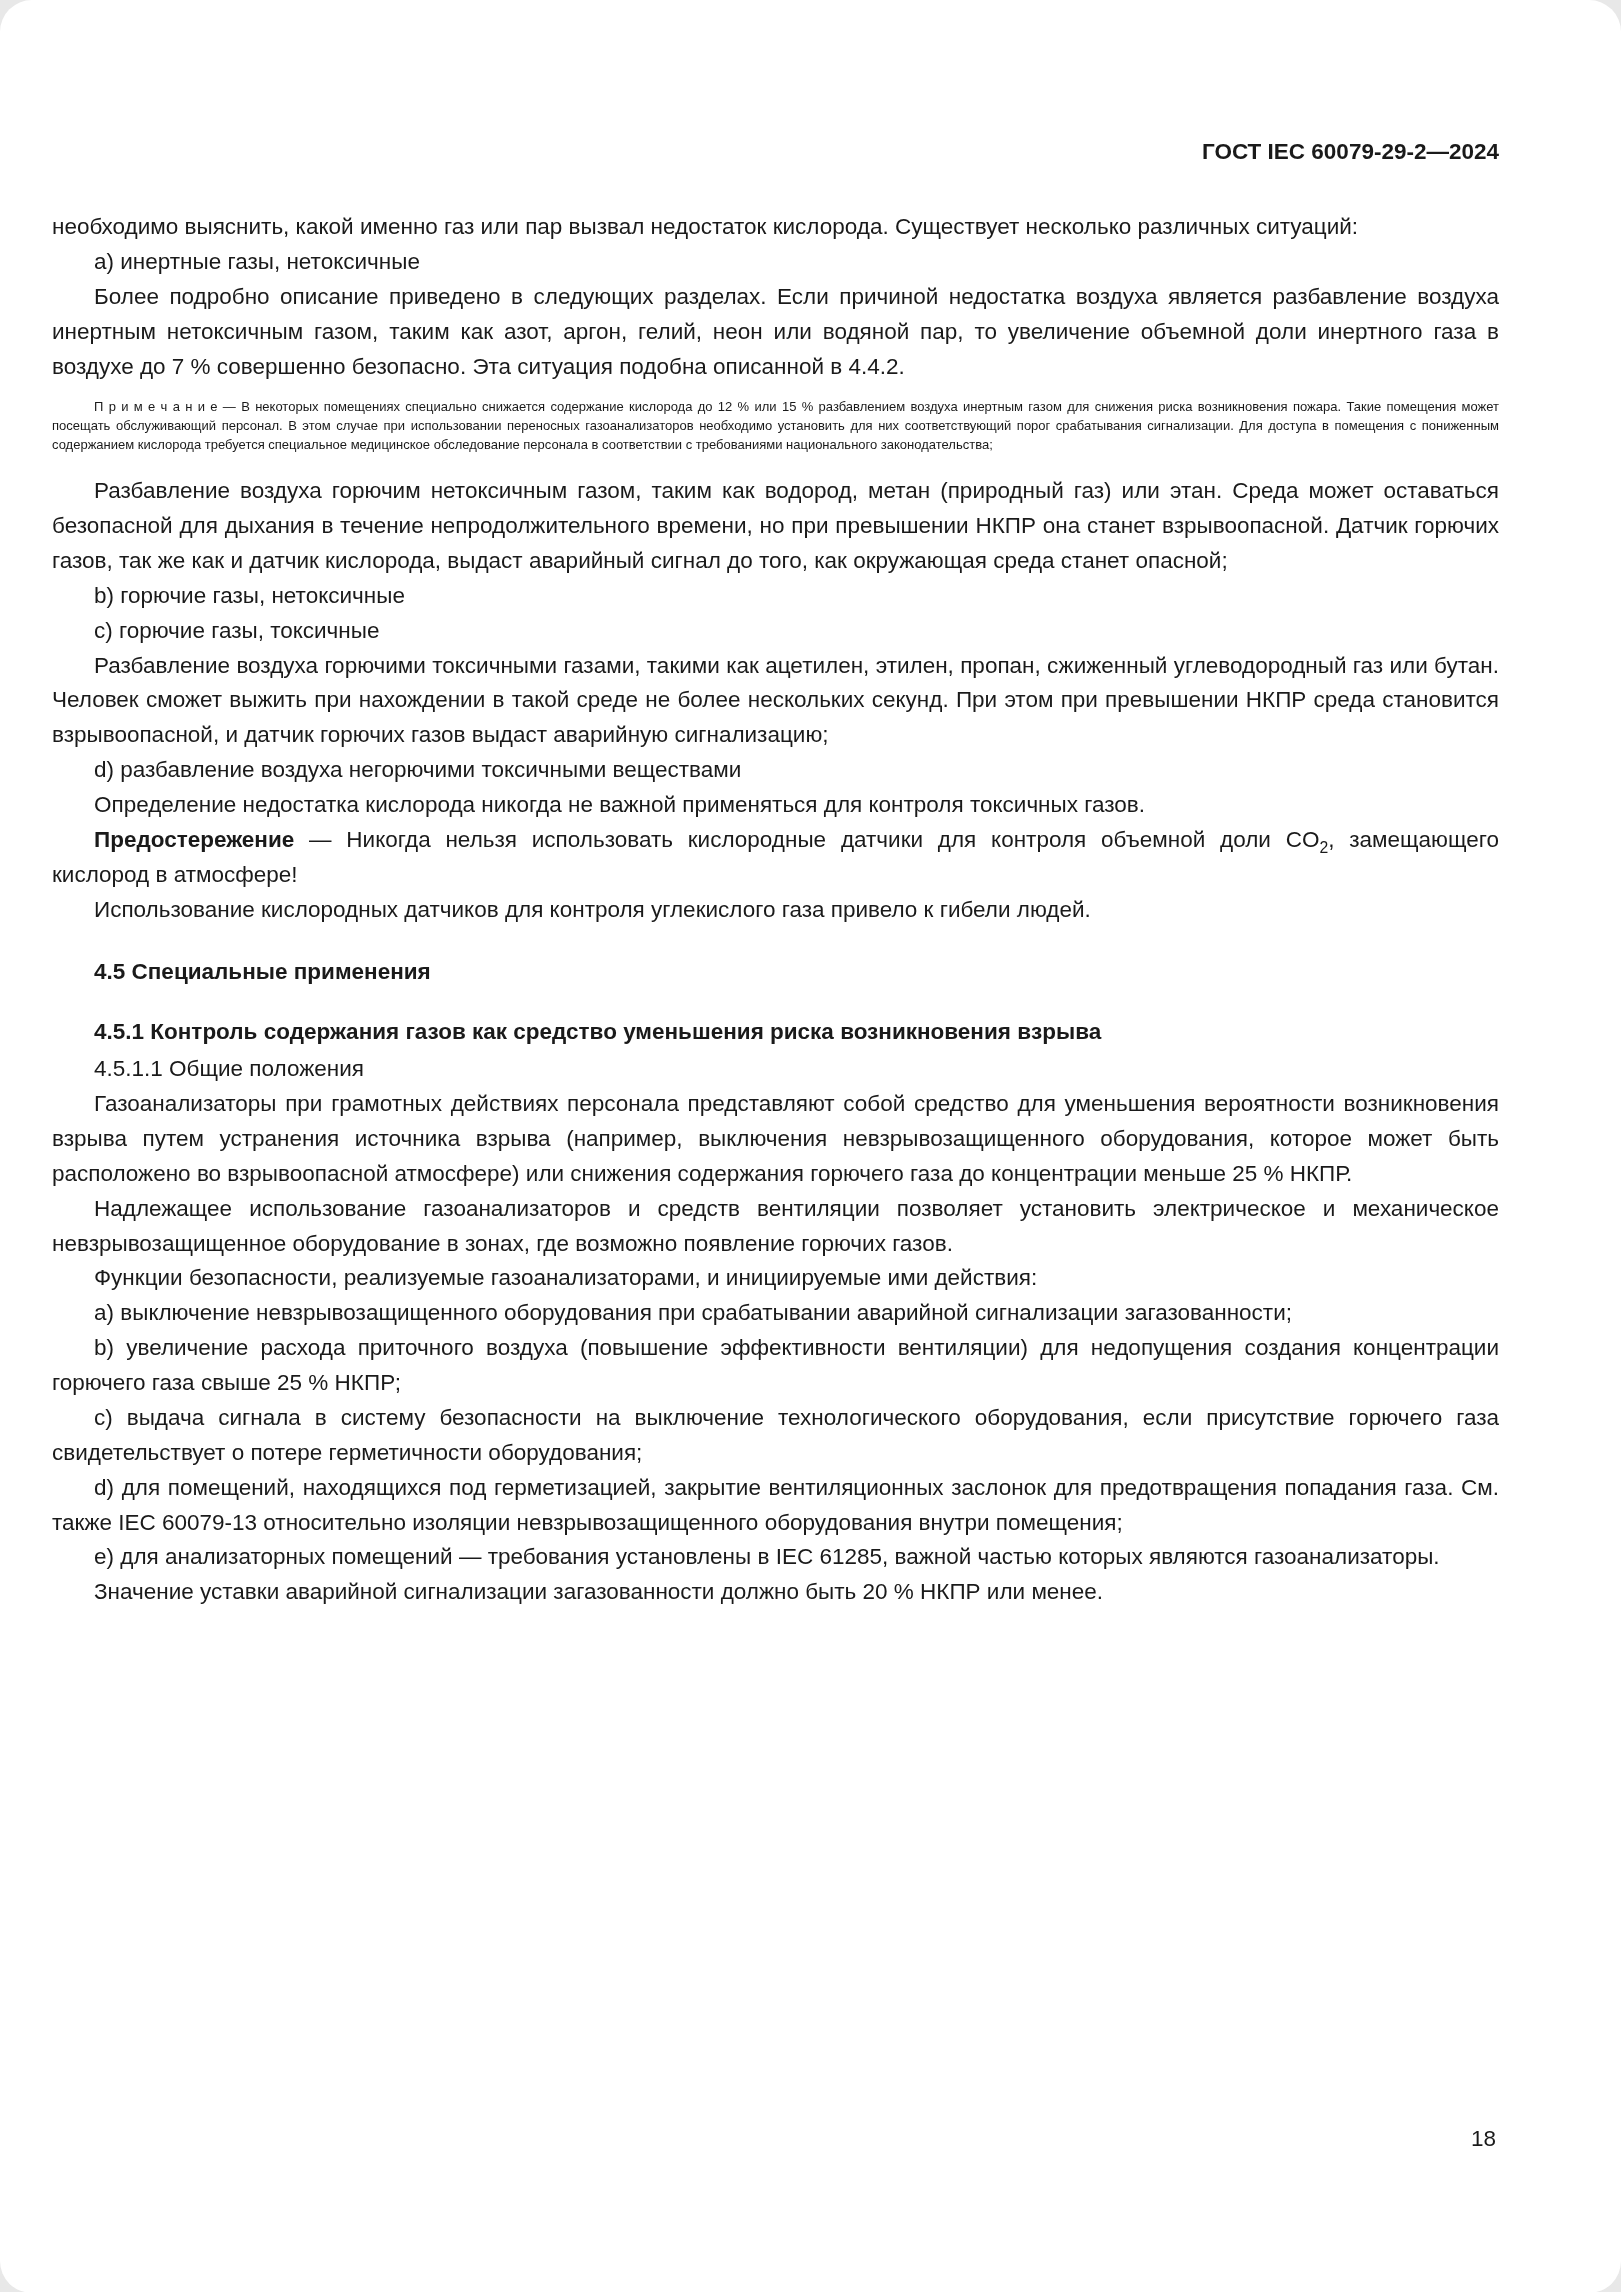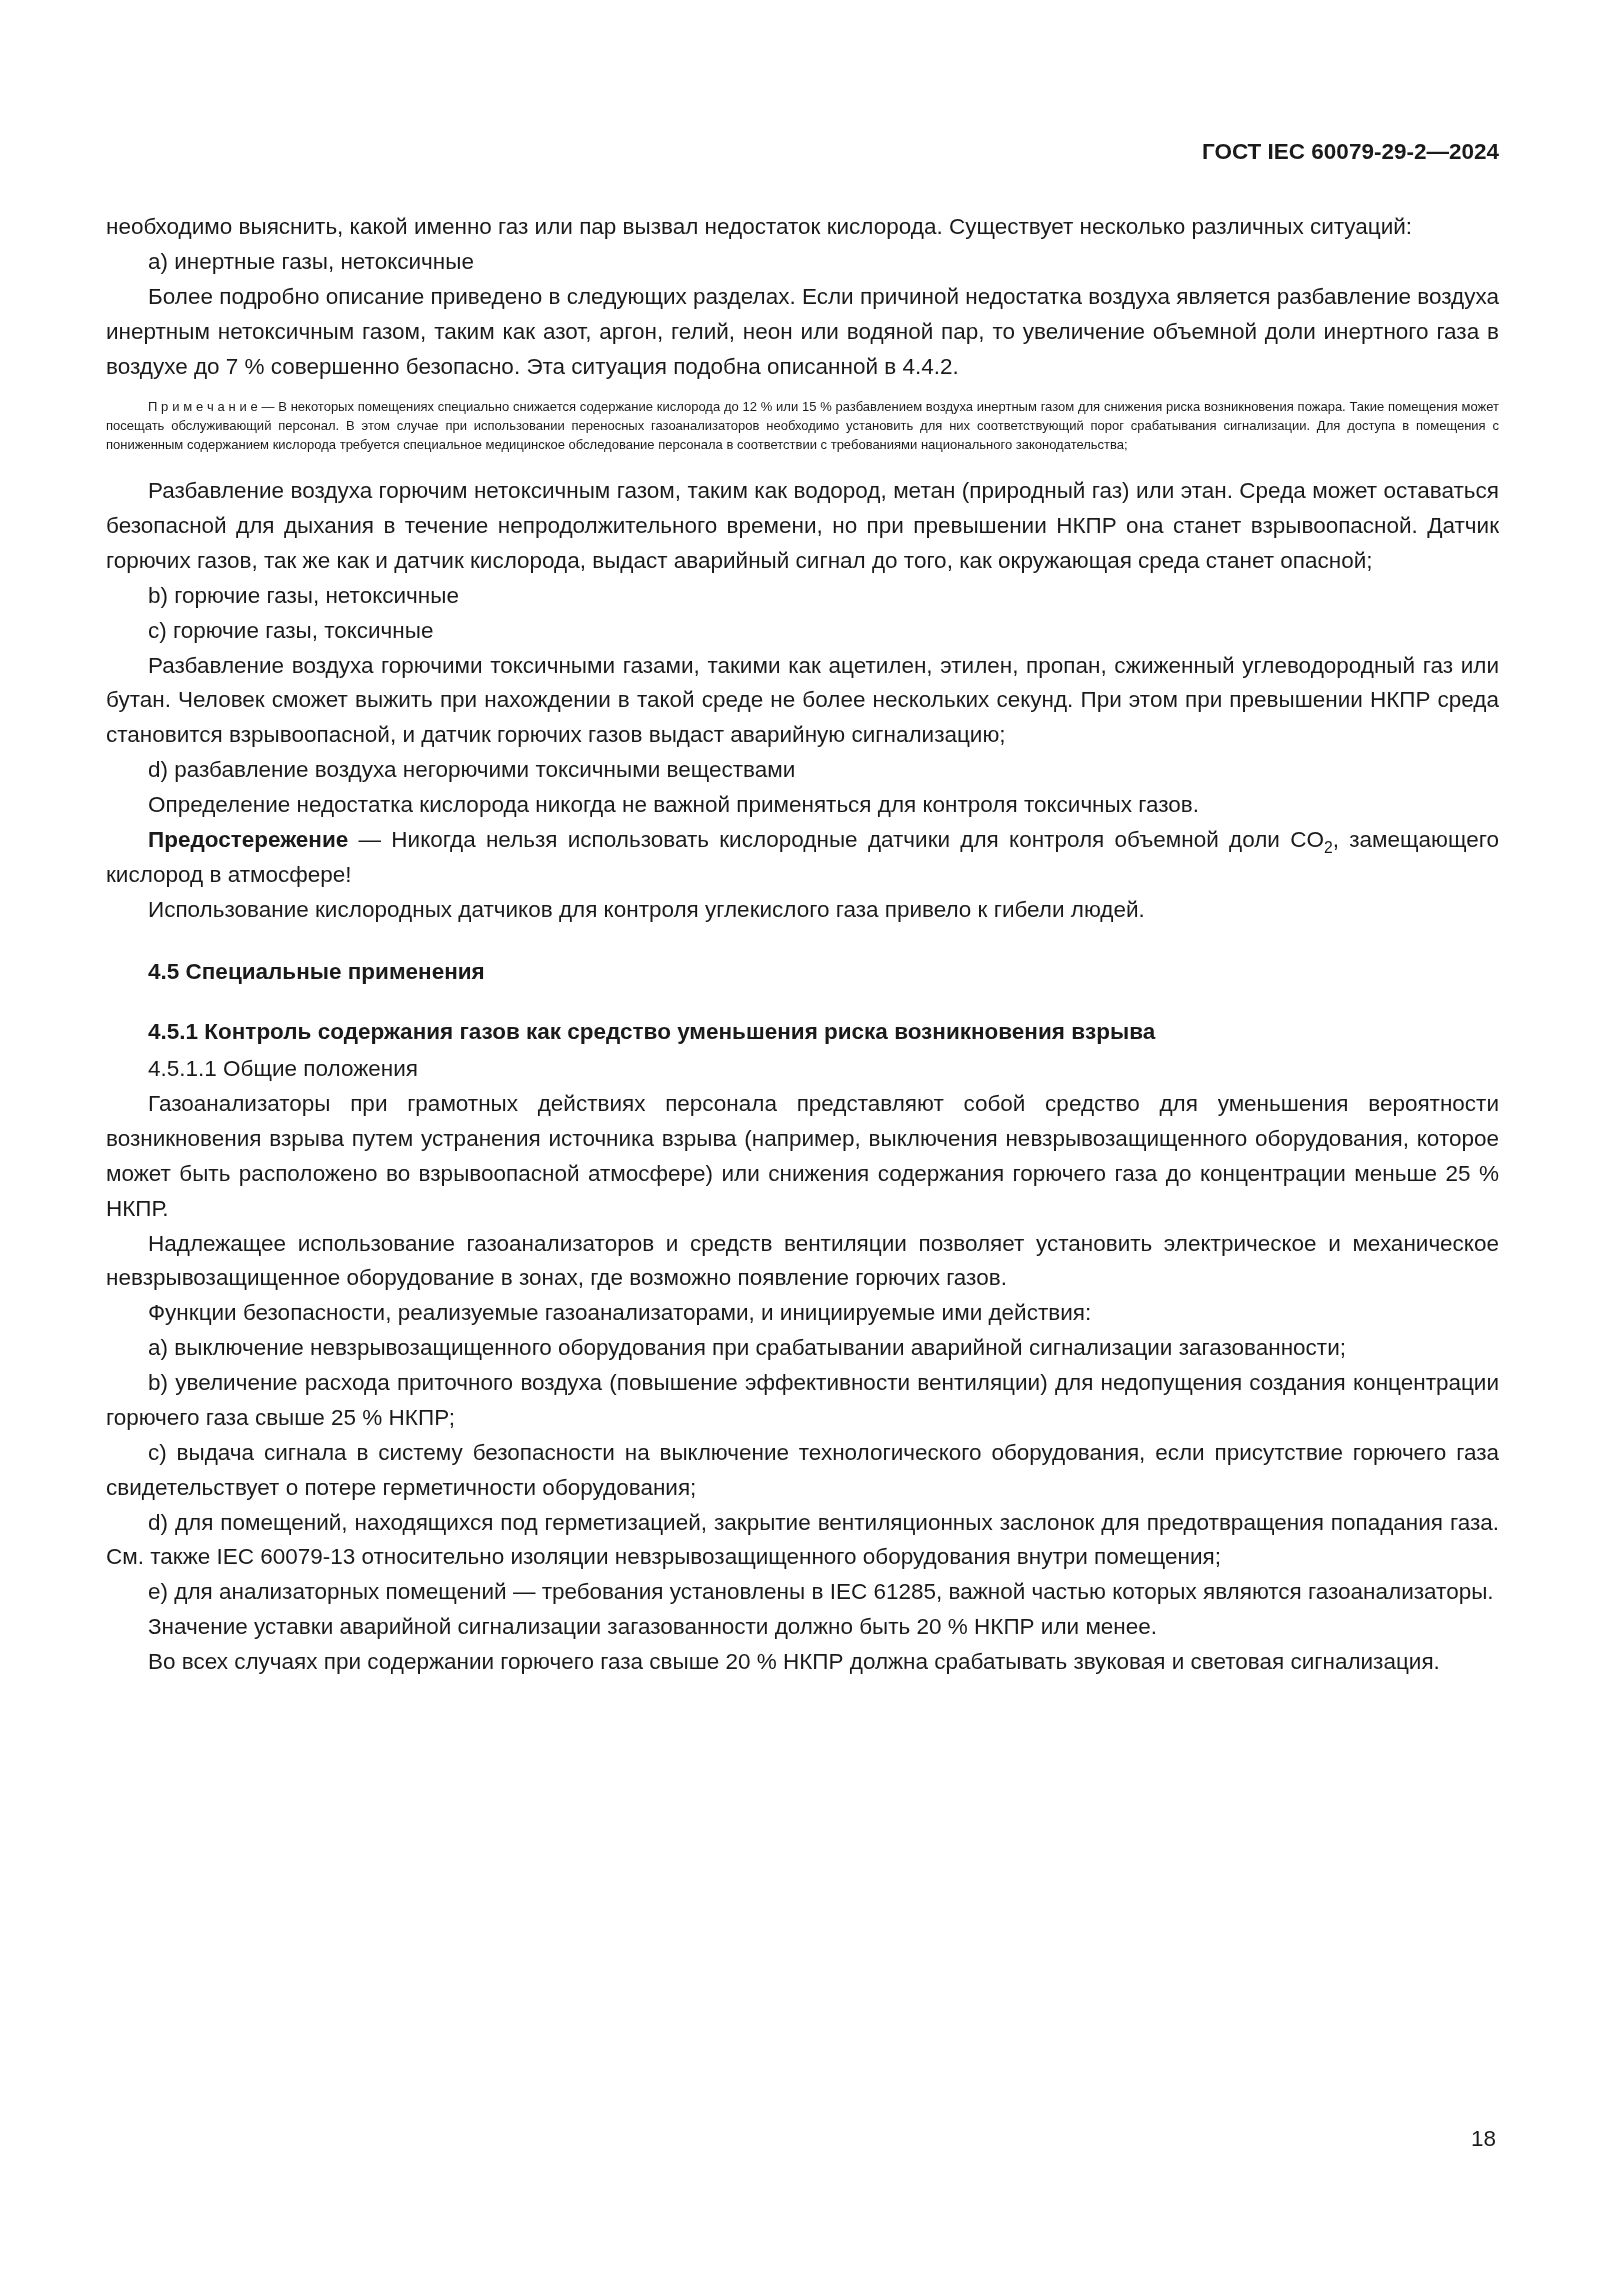--- a/index.html
+++ b/index.html
@@ -7,23 +7,24 @@
     padding: 0;
     background: #e8e8e8;
   }
   .page {
     position: relative;
     width: 1621px;
     height: 2293px;
     margin: 0 auto;
     background: #ffffff;
     box-sizing: border-box;
-    padding: 139px 122px 0 106px;
+    padding: 139px 122px 0 52px;
     font-family: "Liberation Sans", sans-serif;
     color: #1a1a1a;
+    border-radius: 32px;
   }
   .doc-header {
     text-align: right;
     font-weight: bold;
     font-size: 22.5px;
     margin: 0 0 45px 0;
   }
   p {
     margin: 0;
     font-size: 22.5px;
@@ -109,18 +110,17 @@
   <p>b) увеличение расхода приточного воздуха (повышение эффективности вентиляции) для недопущения создания концентрации горючего газа свыше 25 % НКПР;</p>
 
   <p>с) выдача сигнала в систему безопасности на выключение технологического оборудования, если присутствие горючего газа свидетельствует о потере герметичности оборудования;</p>
 
   <p>d) для помещений, находящихся под герметизацией, закрытие вентиляционных заслонок для предотвращения попадания газа. См. также IEC 60079-13 относительно изоляции невзрывозащищенного оборудования внутри помещения;</p>
 
   <p>е) для анализаторных помещений — требования установлены в IEC 61285, важной частью которых являются газоанализаторы.</p>
 
   <p>Значение уставки аварийной сигнализации загазованности должно быть 20 % НКПР или менее.</p>
 
-  <p>Во всех случаях при содержании горючего газа свыше 20 % НКПР должна срабатывать звуковая и световая сигнализация.</p>
 
   <div class="page-footer">18</div>
 
 </div>
 
 
 </body></html>

